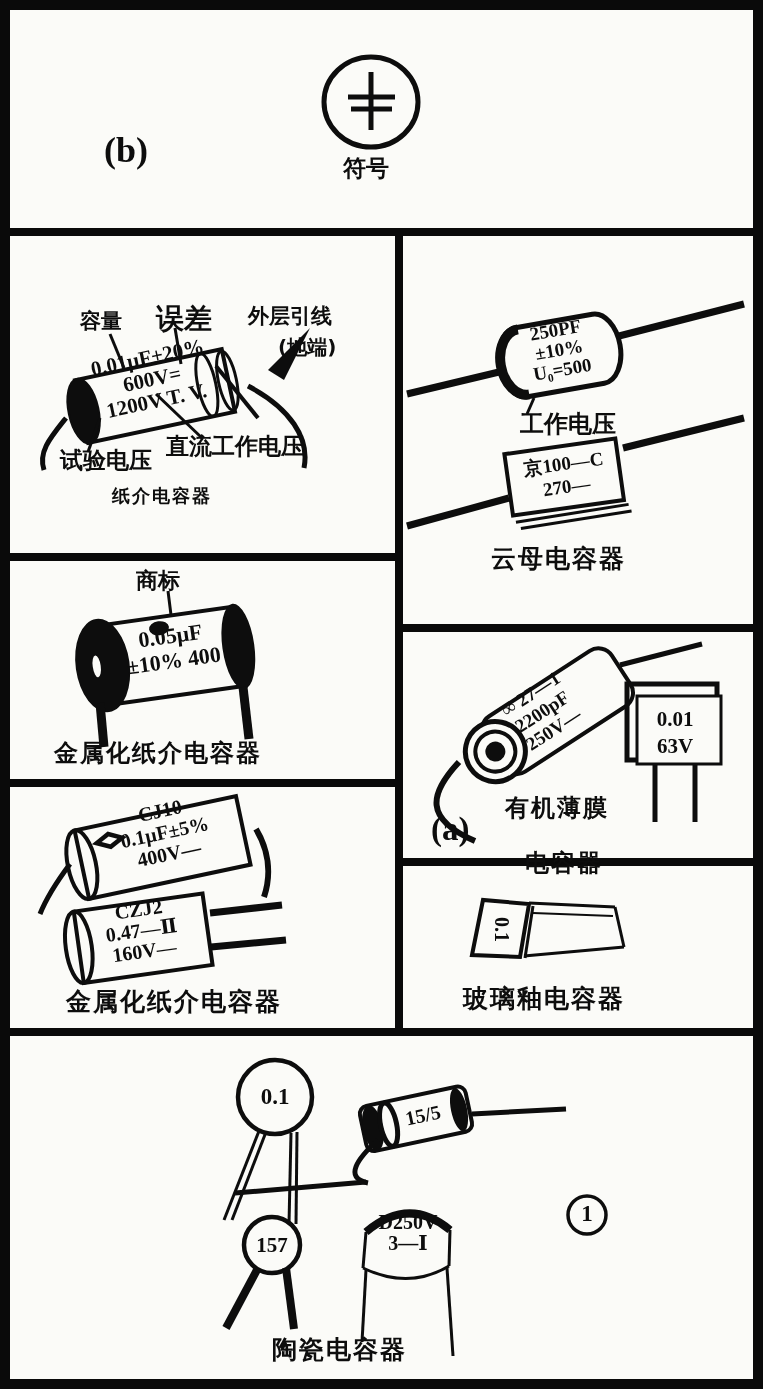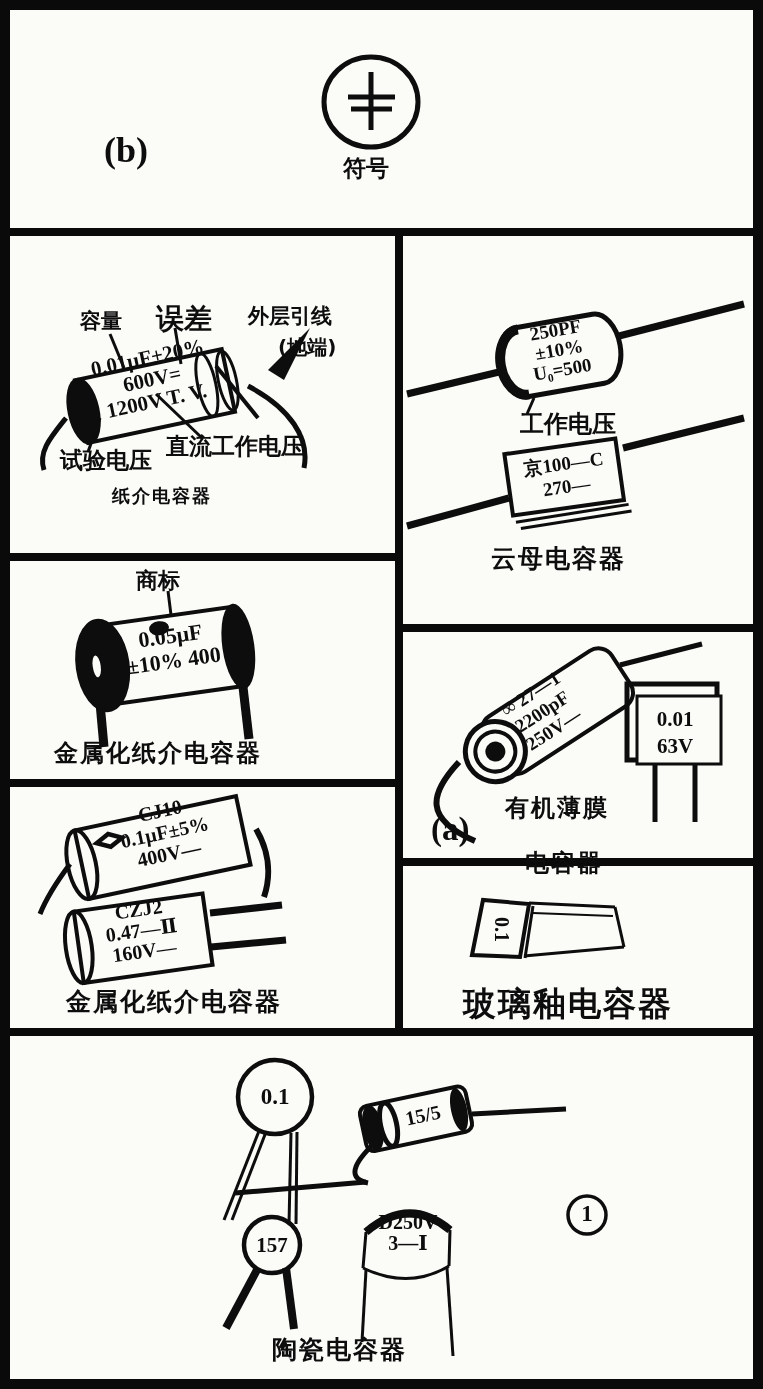--- a/index.html
+++ b/index.html
@@ -194,21 +194,21 @@
   <div class="sec" style="left:393px;top:856px;width:350px;height:162px;">
     <svg width="350" height="162" viewBox="0 0 350 162">
       <polygon points="69,89 80,34 126,38 117,91" fill="none" stroke="#0d0d0d" stroke-width="4"></polygon>
       <line x1="130" y1="40" x2="122" y2="92" stroke="#0d0d0d" stroke-width="3"></line>
       <line x1="126" y1="37" x2="212" y2="41" stroke="#0d0d0d" stroke-width="3"></line>
       <line x1="130" y1="47" x2="210" y2="50" stroke="#0d0d0d" stroke-width="2"></line>
       <line x1="121" y1="90" x2="221" y2="81" stroke="#0d0d0d" stroke-width="3"></line>
       <line x1="212" y1="41" x2="221" y2="81" stroke="#0d0d0d" stroke-width="3"></line>
     </svg>
     <div class="bodytxt" style="left:76px;top:52px;width:44px;transform:rotate(90deg);font-size:20px;">0.1</div>
-    <div class="cap" style="left:60px;top:116px;font-size:33px;">玻璃釉电容器</div>
+    <div class="cap" style="left:60px;top:116px;font-size:25px;">玻璃釉电容器</div>
   </div>
 
   <div class="sec" style="left:0;top:1026px;width:743px;height:343px;">
     <svg width="743" height="343" viewBox="0 0 743 343">
 
       <circle cx="265" cy="61" r="37" fill="none" stroke="#0d0d0d" stroke-width="4.5"></circle>
       <line x1="249" y1="95" x2="214" y2="184" stroke="#0d0d0d" stroke-width="3"></line>
       <line x1="256" y1="96" x2="222" y2="184" stroke="#0d0d0d" stroke-width="3"></line>
       <line x1="281" y1="97" x2="279" y2="188" stroke="#0d0d0d" stroke-width="3"></line>
       <line x1="287" y1="96" x2="286" y2="188" stroke="#0d0d0d" stroke-width="3"></line>

